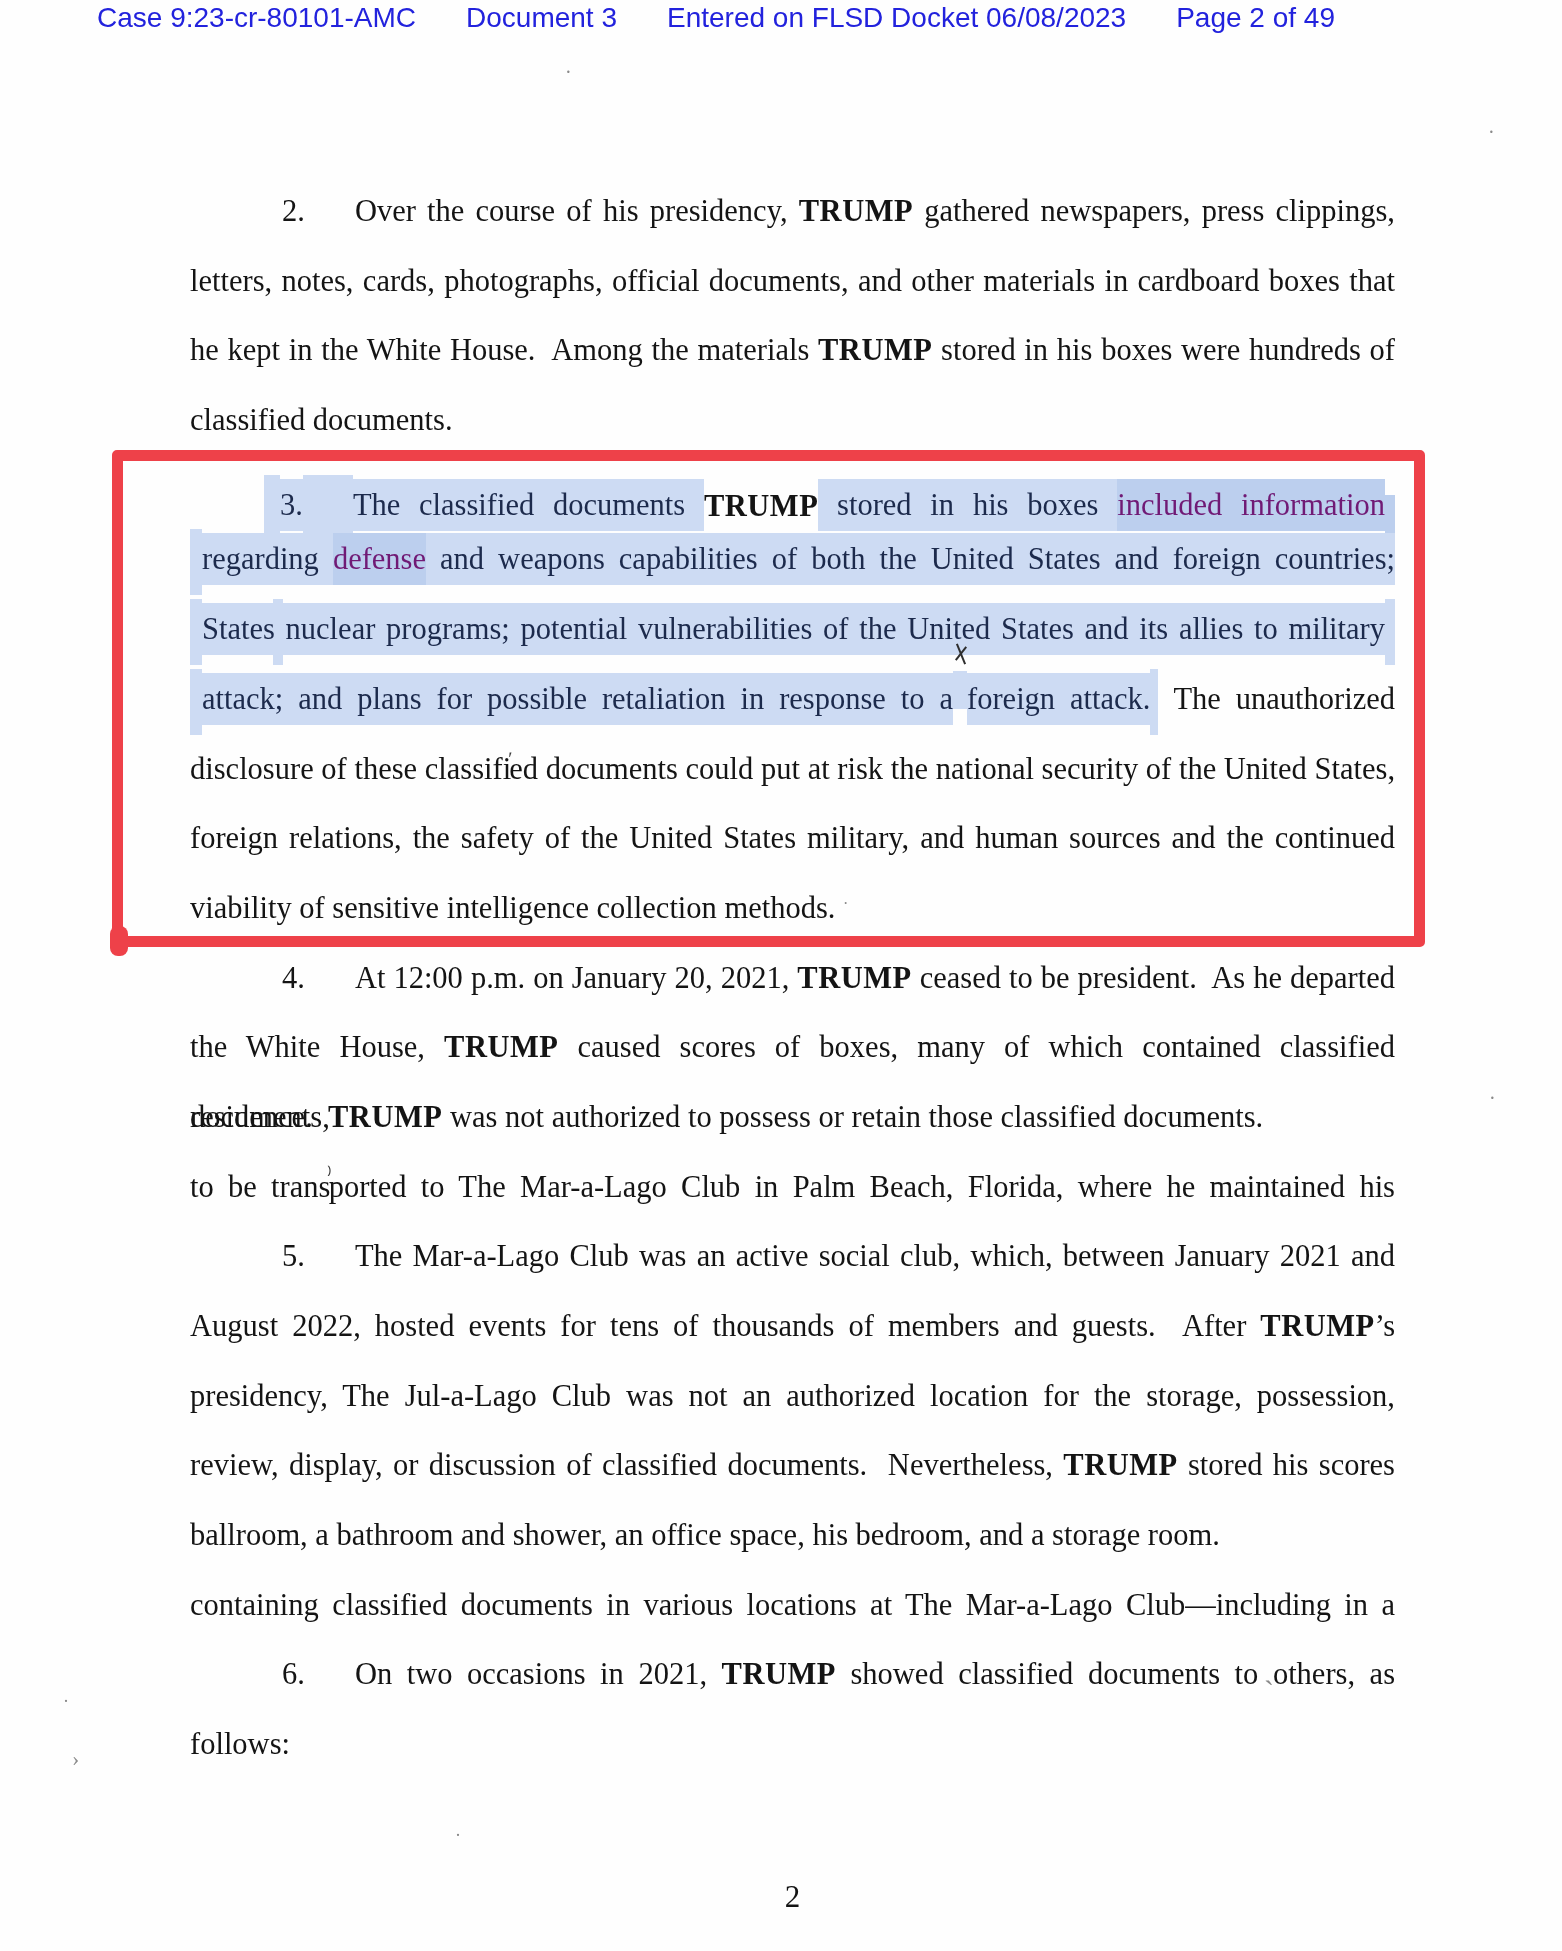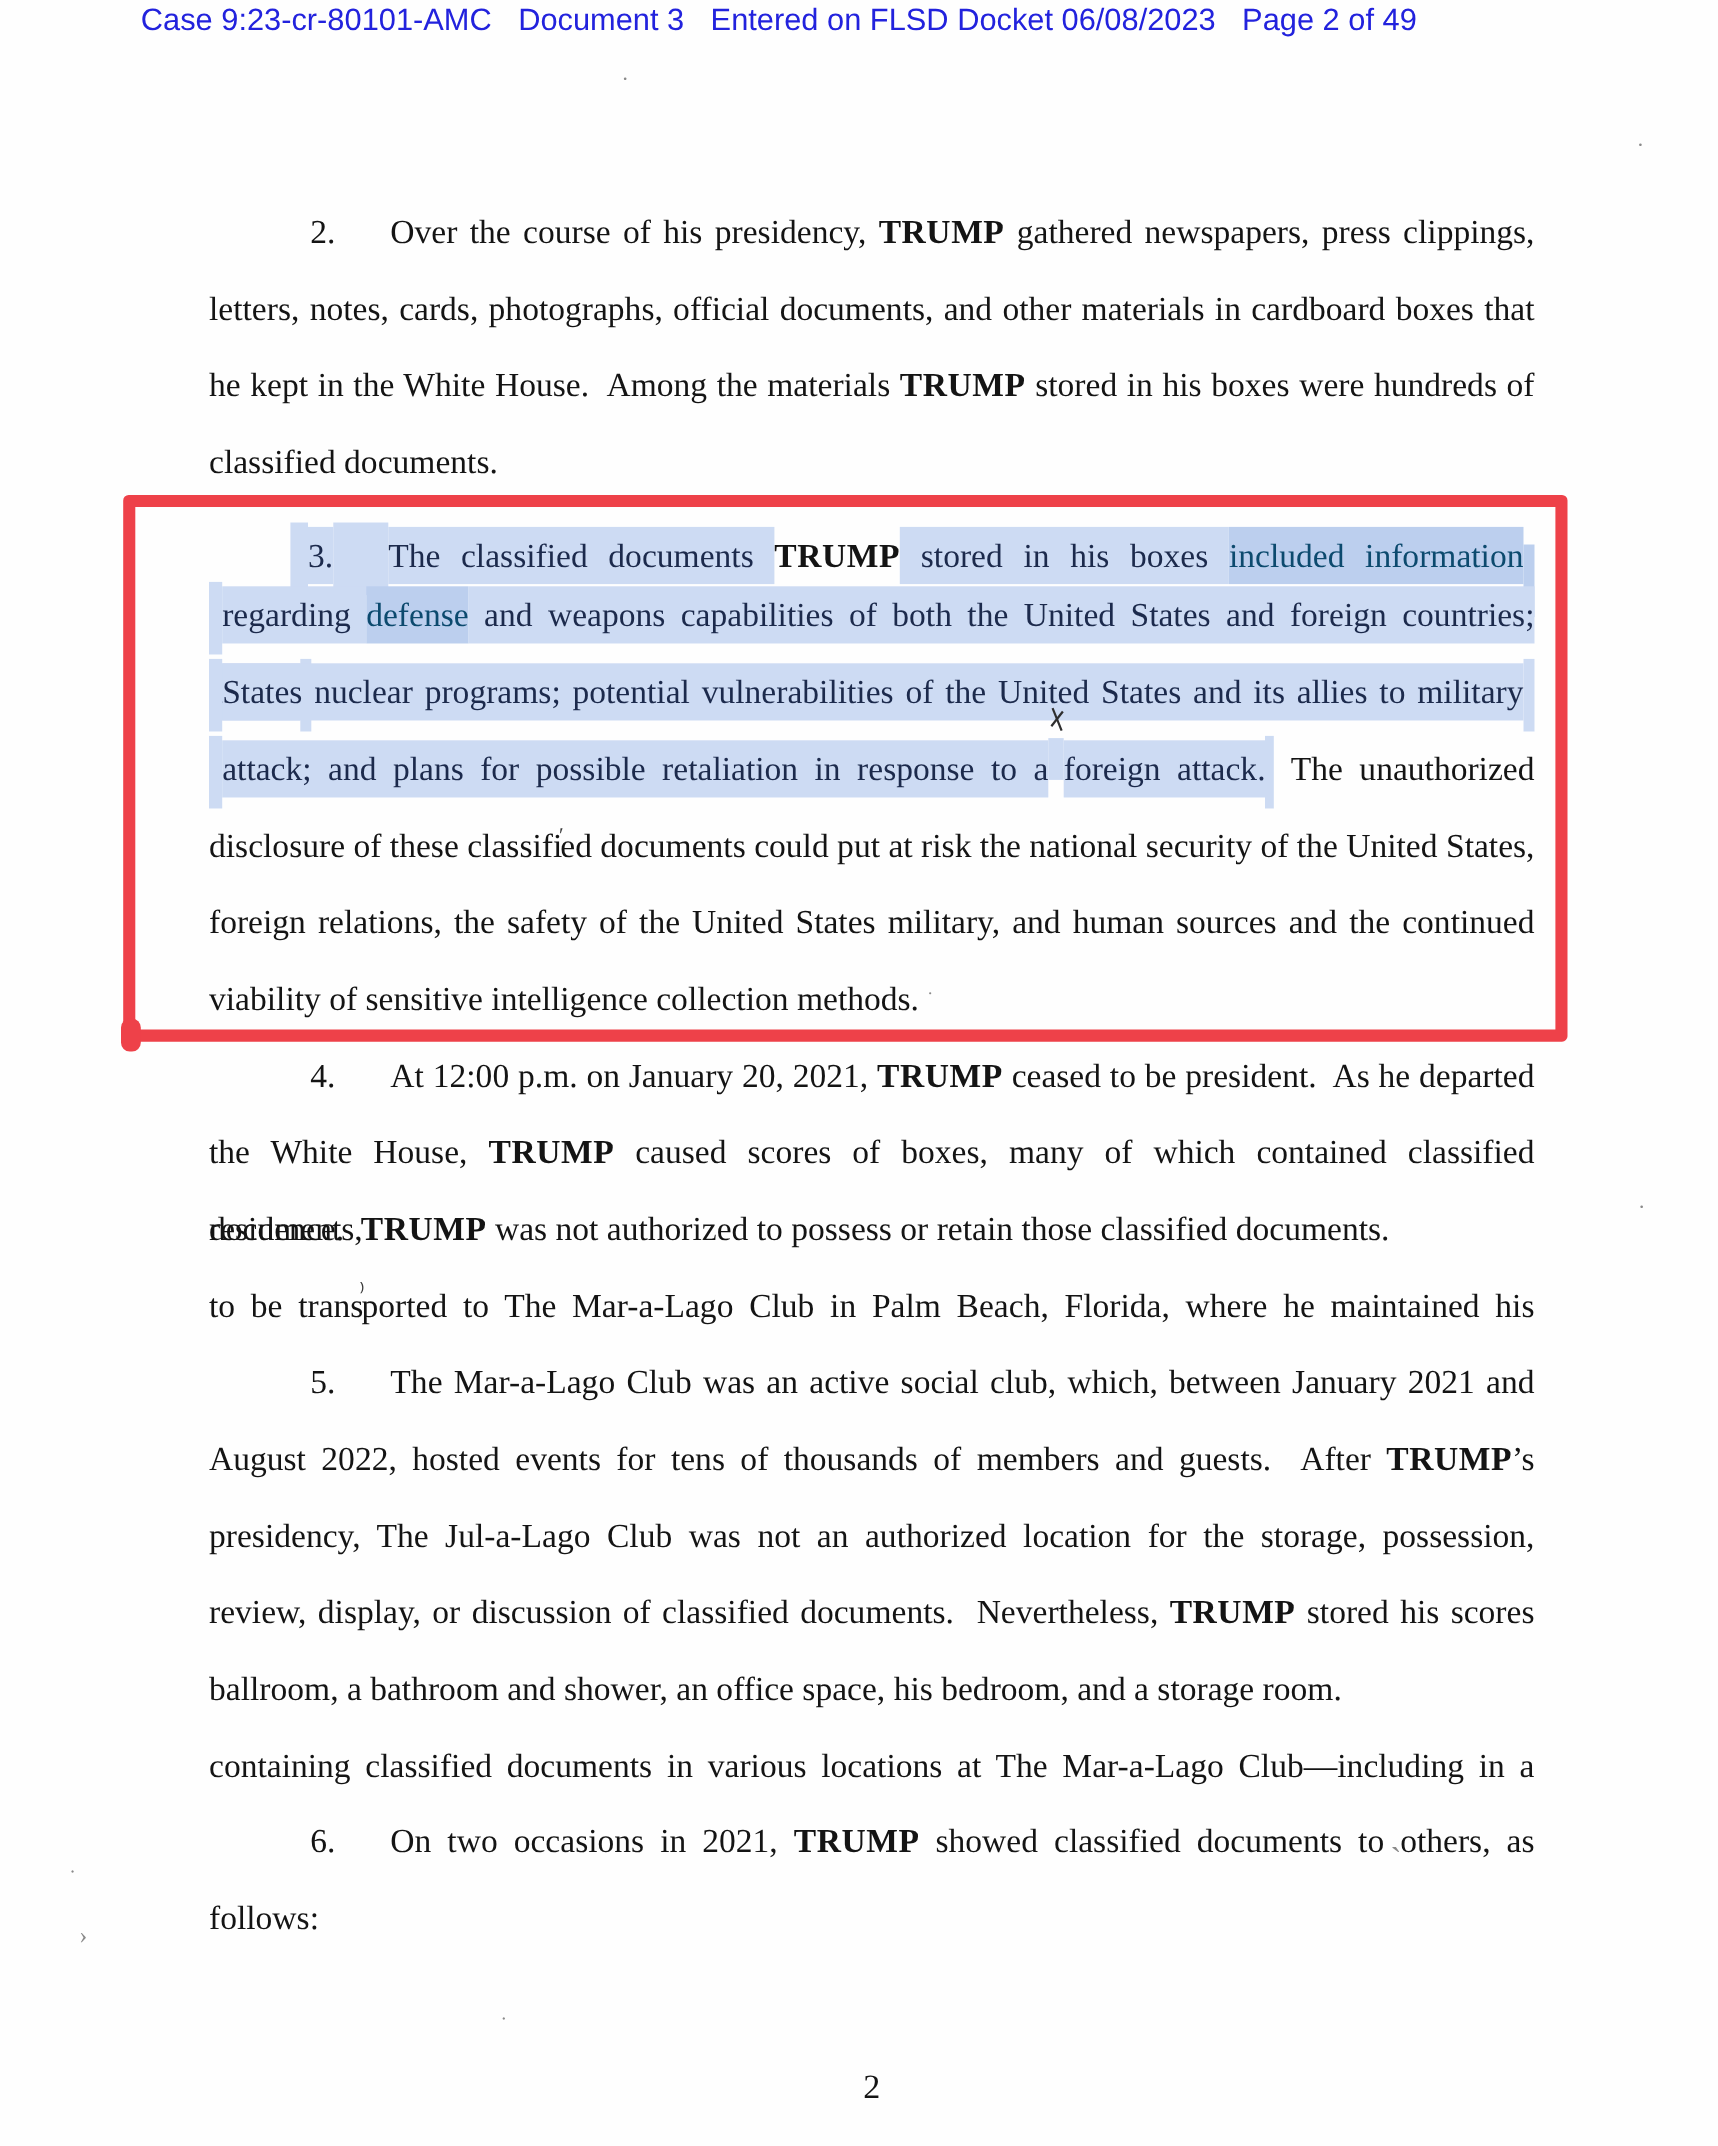--- a/index.html
+++ b/index.html
@@ -10,38 +10,38 @@
     overflow:hidden;
     font-family:"Liberation Serif", serif;
     --ink:#141414;
     --hl:#cddbf3;
     --hl2:#bccfee;
     --red:#ee4149;
     --header:#2222dd;
   }
   .docket-header {
     position:absolute; left:97px; top:2px;
-    display:flex; gap:24px; white-space:nowrap;
+    display:flex; gap:50px; white-space:nowrap;
     font-family:"Liberation Sans", sans-serif;
-    font-size:28px; color:var(--header);margin-left:31px;
+    font-size:28px; color:var(--header);
   }
   #doc-body {
     position:absolute; left:190px; top:177px; width:1205px;
   }
   .line {
     height:69.7px; line-height:69.7px;
     font-size:30.5px; color:var(--ink);
   }
   .just { text-align:justify; text-align-last:justify; }
   .left { text-align:center; text-align-last:left; }
   .line b { font-weight:bold; letter-spacing:0.5px; }
   .sp { display:inline-block; height:2px; vertical-align:middle; }
   .sp.hl, .sp.hl2 { height:48px; }
   span.hl  { background:var(--hl);  color:#1c2a4c; padding-top:9px; padding-bottom:9px; }
-  span.hl2 { background:var(--hl2); color:#0c4a6e; padding-top:9px; padding-bottom:9px;margin-top:39px; }
+  span.hl2 { background:var(--hl2); color:#701a75; padding-top:9px; padding-bottom:9px;margin-top:39px; }
   .mark {
     display:inline-block; position:relative; top:-14px;
     font-size:19px; color:#3a3a3a; margin:0 -3px;
   }
   .caret {
     display:inline-block; width:14px; height:20px;
     position:relative; vertical-align:baseline;
   }
   .caret::before, .caret::after {
     content:""; position:absolute; width:2px; background:#2e2e2e; left:7px;

